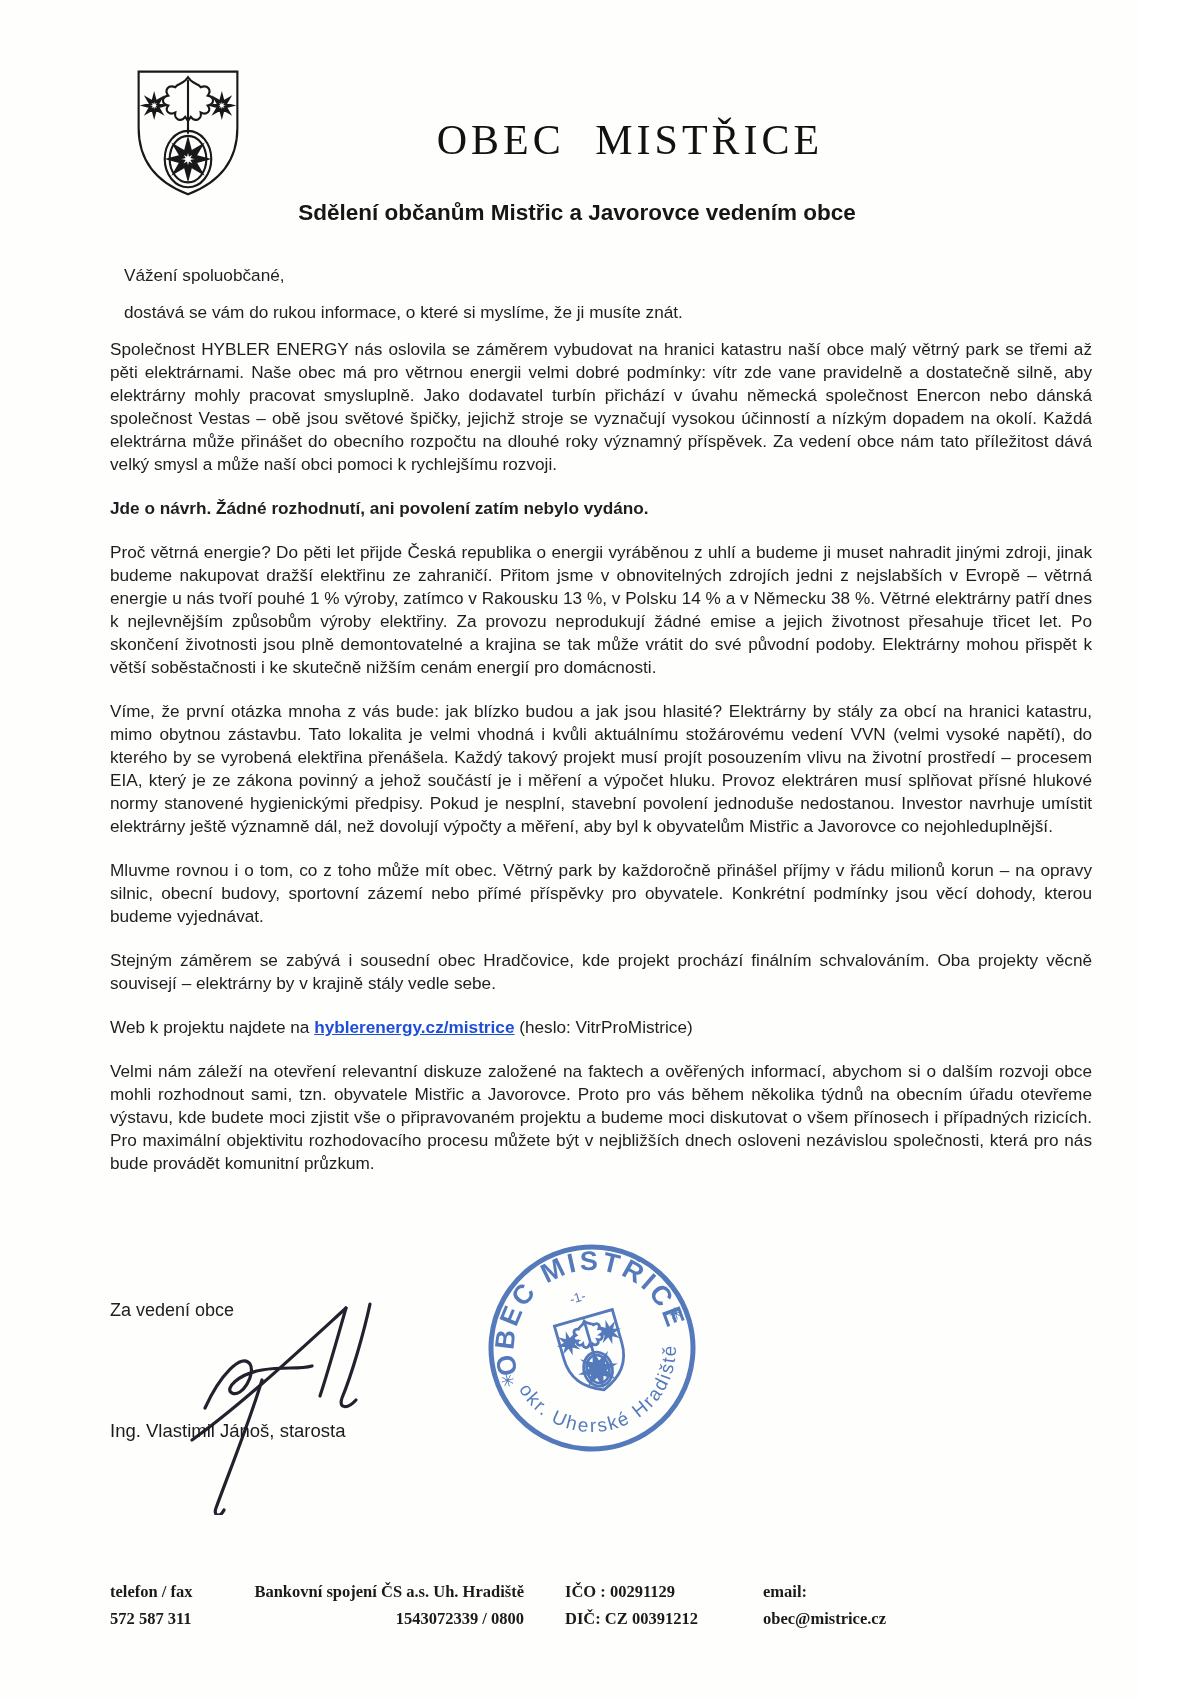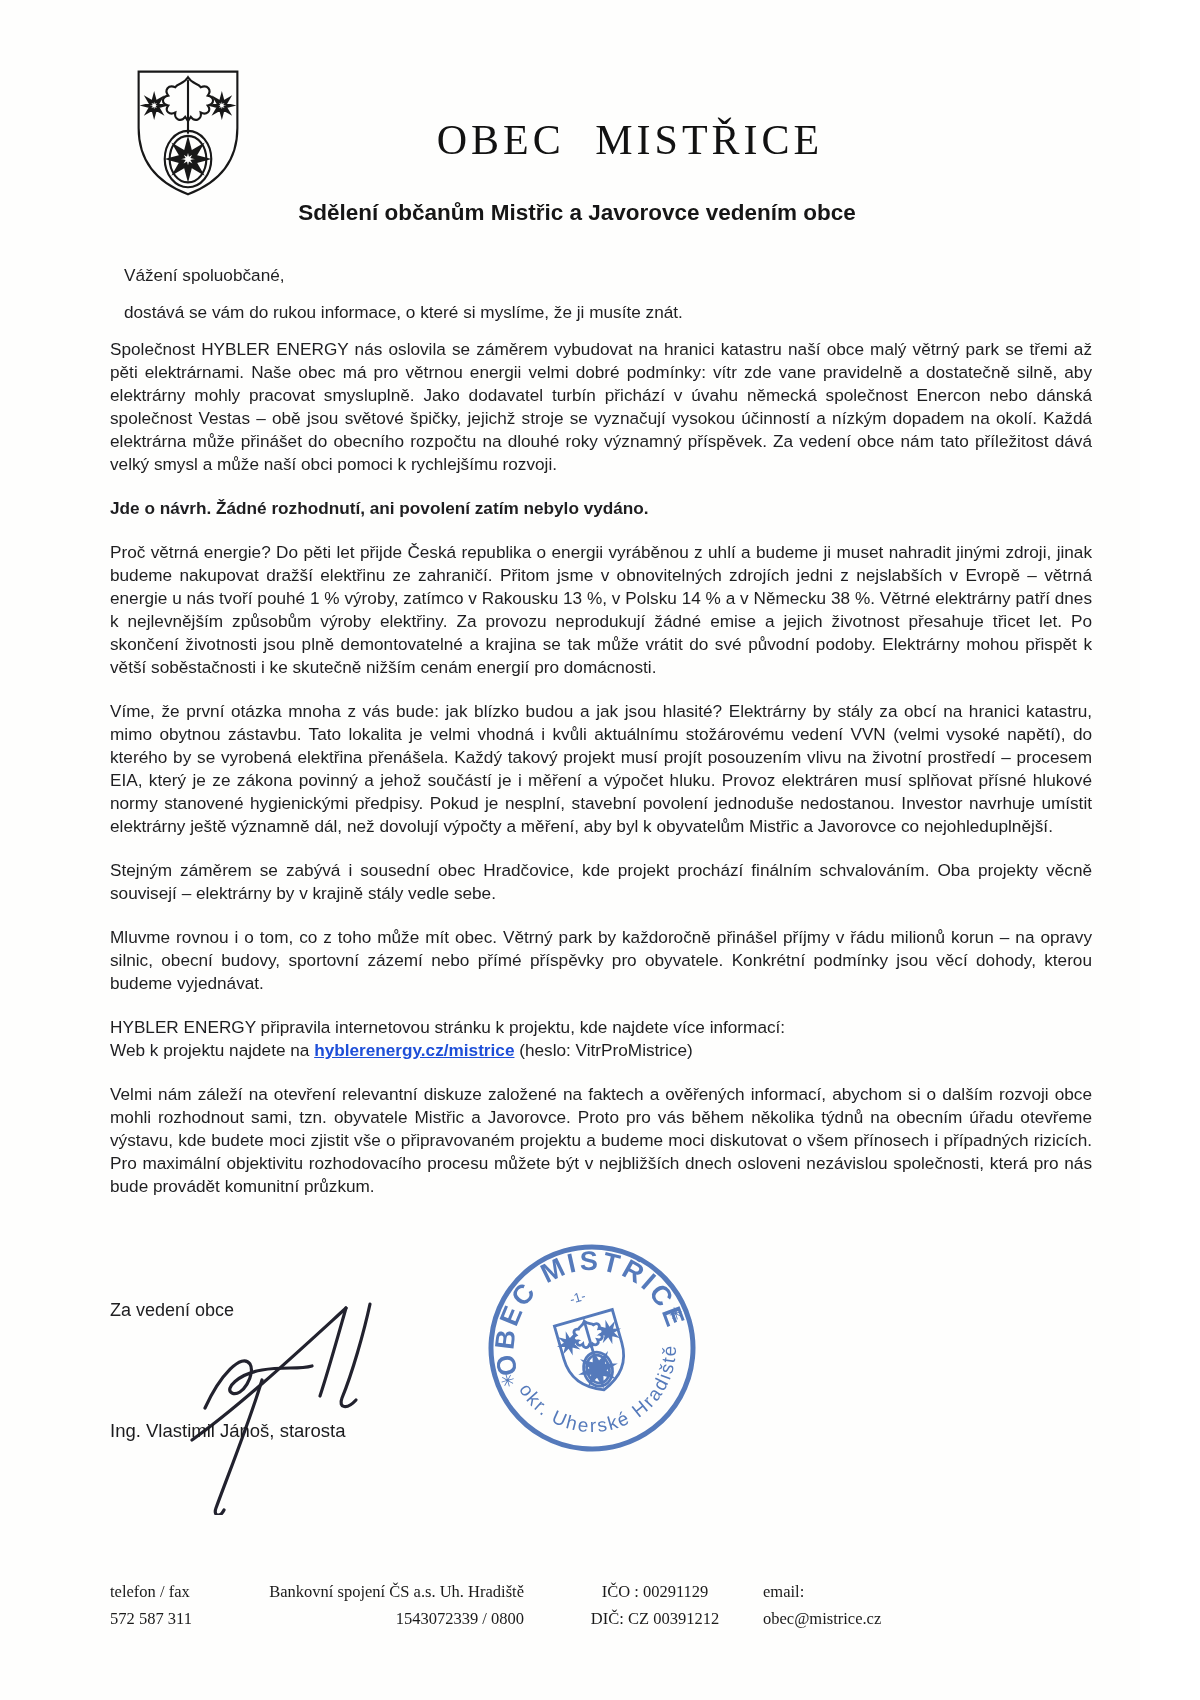--- a/index.html
+++ b/index.html
@@ -35,24 +35,24 @@
          transform:rotate(-16deg);opacity:.88;}
   .stamp-ring{fill:none;stroke:#3e68b2;stroke-width:5;}
   .stamp-top{font-family:"Liberation Sans",sans-serif;font-weight:bold;font-size:27px;
              letter-spacing:3px;fill:#3e68b2;}
   .stamp-bot{font-family:"Liberation Sans",sans-serif;font-size:19px;letter-spacing:2px;fill:#3e68b2;}
   .stamp-star{font-size:17px;fill:#3e68b2;text-anchor:middle;}
   .stamp-ordinal{font-size:13px;fill:#3e68b2;text-anchor:middle;}
 
   
   .f-block{position:absolute;top:1578px;font-family:"Liberation Serif",serif;font-size:16.5px;
-           line-height:27px;color:#1a1a1a;}
+           line-height:27px;color:#1a1a1a;font-weight:bold;}
   .f-tel{left:110px;}
   .f-bank{left:214px;width:310px;text-align:right;}
-  .f-ico{left:565px;width:180px;text-align:center;}
+  .f-ico{left:565px;width:180px;}
   .f-email{left:763px;}
 
   .defs-hidden{position:absolute;width:0;height:0;overflow:hidden;}
 </style>
 </head>
 <body>
 
 <svg class="defs-hidden" aria-hidden="true">
   <defs>
     <polygon id="star8" points="0,-10 -1.61,-3.88 -7.07,-7.07 -3.88,-1.61 -10,0 -3.88,1.61 -7.07,7.07 -1.61,3.88 0,10 1.61,3.88 7.07,7.07 3.88,1.61 10,0 3.88,-1.61 7.07,-7.07 1.61,-3.88"></polygon>
@@ -77,24 +77,23 @@
   <div class="org-title">OBEC MISTŘICE</div>
   <div class="doc-heading">Sdělení občanům Mistřic a Javorovce vedením obce</div>
 
   <div class="body-copy">
     <p class="no-gap">Vážení spoluobčané,</p>
     <p class="no-gap">dostává se vám do rukou informace, o které si myslíme, že ji musíte znát.</p>
     <p>Společnost HYBLER ENERGY nás oslovila se záměrem vybudovat na hranici katastru naší obce malý větrný park se třemi až pěti elektrárnami. Naše obec má pro větrnou energii velmi dobré podmínky: vítr zde vane pravidelně a dostatečně silně, aby elektrárny mohly pracovat smysluplně. Jako dodavatel turbín přichází v úvahu německá společnost Enercon nebo dánská společnost Vestas – obě jsou světové špičky, jejichž stroje se vyznačují vysokou účinností a nízkým dopadem na okolí. Každá elektrárna může přinášet do obecního rozpočtu na dlouhé roky významný příspěvek. Za vedení obce nám tato příležitost dává velký smysl a může naší obci pomoci k rychlejšímu rozvoji.</p>
     <p class="notice">Jde o návrh. Žádné rozhodnutí, ani povolení zatím nebylo vydáno.</p>
     <p>Proč větrná energie? Do pěti let přijde Česká republika o energii vyráběnou z uhlí a budeme ji muset nahradit jinými zdroji, jinak budeme nakupovat dražší elektřinu ze zahraničí. Přitom jsme v obnovitelných zdrojích jedni z nejslabších v Evropě – větrná energie u nás tvoří pouhé 1 % výroby, zatímco v Rakousku 13 %, v Polsku 14 % a v Německu 38 %. Větrné elektrárny patří dnes k nejlevnějším způsobům výroby elektřiny. Za provozu neprodukují žádné emise a jejich životnost přesahuje třicet let. Po skončení životnosti jsou plně demontovatelné a krajina se tak může vrátit do své původní podoby. Elektrárny mohou přispět k větší soběstačnosti i ke skutečně nižším cenám energií pro domácnosti.</p>
     <p>Víme, že první otázka mnoha z vás bude: jak blízko budou a jak jsou hlasité? Elektrárny by stály za obcí na hranici katastru, mimo obytnou zástavbu. Tato lokalita je velmi vhodná i kvůli aktuálnímu stožárovému vedení VVN (velmi vysoké napětí), do kterého by se vyrobená elektřina přenášela. Každý takový projekt musí projít posouzením vlivu na životní prostředí – procesem EIA, který je ze zákona povinný a jehož součástí je i měření a výpočet hluku. Provoz elektráren musí splňovat přísné hlukové normy stanovené hygienickými předpisy. Pokud je nesplní, stavební povolení jednoduše nedostanou. Investor navrhuje umístit elektrárny ještě významně dál, než dovolují výpočty a měření, aby byl k obyvatelům Mistřic a Javorovce co nejohleduplnější.</p>
+    <p>Mluvme rovnou i o tom, co z toho může mít obec. Větrný park by každoročně přinášel příjmy v řádu milionů korun – na opravy silnic, obecní budovy, sportovní zázemí nebo přímé příspěvky pro obyvatele. Konkrétní podmínky jsou věcí dohody, kterou budeme vyjednávat.</p>
     <p>Stejným záměrem se zabývá i sousední obec Hradčovice, kde projekt prochází finálním schvalováním. Oba projekty věcně souvisejí – elektrárny by v krajině stály vedle sebe.</p>
-    <p>Mluvme rovnou i o tom, co z toho může mít obec. Větrný park by každoročně přinášel příjmy v řádu milionů korun – na opravy silnic, obecní budovy, sportovní zázemí nebo přímé příspěvky pro obyvatele. Konkrétní podmínky jsou věcí dohody, kterou budeme vyjednávat.</p>
     <p>
-      <span class="line">HYBLER ENERGY připravila internetovou stránku k projektu, kde najdete více informací:</span>
       <span class="line"><span>Web k projektu najdete na </span><span class="weblink">hyblerenergy.cz/mistrice</span><span> (heslo: VitrProMistrice)</span></span>
     </p>
     <p class="last">Velmi nám záleží na otevření relevantní diskuze založené na faktech a ověřených informací, abychom si o dalším rozvoji obce mohli rozhodnout sami, tzn. obyvatele Mistřic a Javorovce. Proto pro vás během několika týdnů na obecním úřadu otevřeme výstavu, kde budete moci zjistit vše o připravovaném projektu a budeme moci diskutovat o všem přínosech i případných rizicích. Pro maximální objektivitu rozhodovacího procesu můžete být v nejbližších dnech osloveni nezávislou společnosti, která pro nás bude provádět komunitní průzkum.</p>
   </div>
 
   <div class="closing">Za vedení obce</div>
 
   <svg class="signature-svg" viewBox="0 0 270 235">
     <path d="M55,128 C70,95 92,72 100,84 C106,94 92,118 82,113 C74,109 88,94 112,90 C134,86 148,90 162,86"></path>
     <path d="M42,160 C90,126 150,70 196,28"></path>

